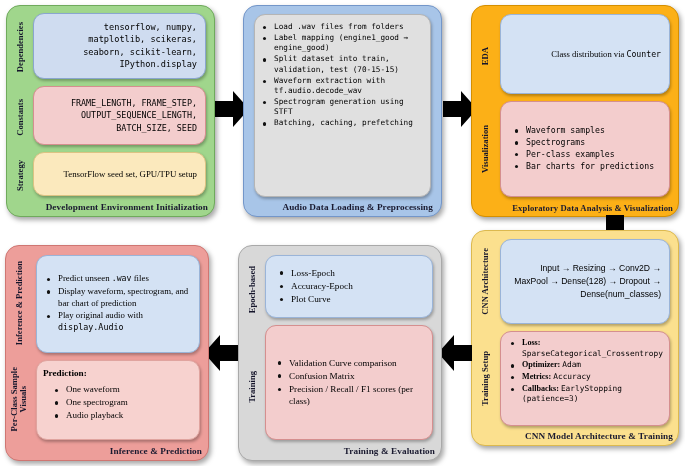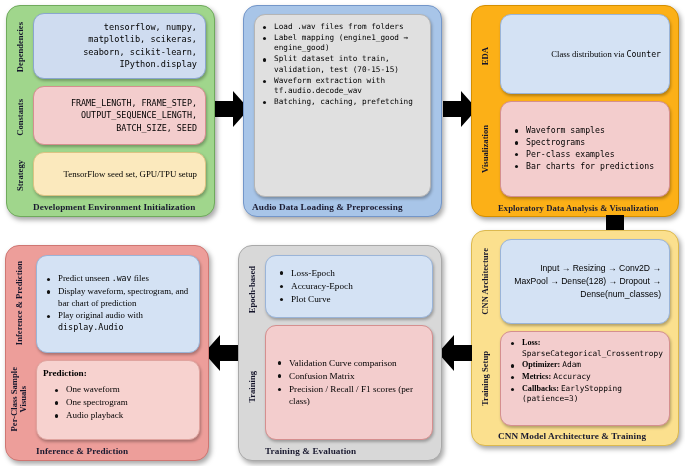--- a/index.html
+++ b/index.html
@@ -20,21 +20,21 @@
   }
   .panel .inner{
     position:absolute;
     left:26px; right:8px; top:7px; bottom:20px;
     display:flex;flex-direction:column;
     gap:7px;
   }
   .stage-title{
     position:absolute;
     left:26px;right:6px;bottom:3px;
-    text-align:left;
+    text-align:right;
     font-weight:bold;
     font-size:9.2px;
     color:#1a1a30;
     letter-spacing:.1px;
     line-height:1.05;
   }
   .side{
     position:absolute;
     left:2px;
     width:22px;
@@ -127,20 +127,21 @@
   </div>
 
   <div class="panel" style="left:243px;top:5px;width:199px;height:212px;background:#a8c5e8;border:1px solid #7396c9;">
     <div class="inner" style="left:10px;right:10px;top:8px;bottom:19px;">
       <div class="box grey mono" style="flex:1;justify-content:flex-start;padding:7px 7px 5px 6px;font-size:7.7px;">
         <ul class="bul">
           <li>Load .wav files from folders</li>
           <li>Label mapping (engine1_good → engine_good)</li>
           <li>Split dataset into train, validation, test (70-15-15)</li>
           <li>Waveform extraction with tf.audio.decode_wav</li>
+          <li>Spectrogram generation using STFT</li>
           <li>Batching, caching, prefetching</li>
         </ul>
       </div>
     </div>
     <div class="stage-title" style="left:8px;right:8px;">Audio Data Loading &amp; Preprocessing</div>
   </div>
 
   <div class="arrow" style="left:441px;top:88px;width:38px;height:42px;">
     <svg width="38" height="42" viewBox="0 0 38 42">
       <polygon points="2,13 20,13 20,3 36,21 20,39 20,29 2,29" fill="#000000"></polygon>

